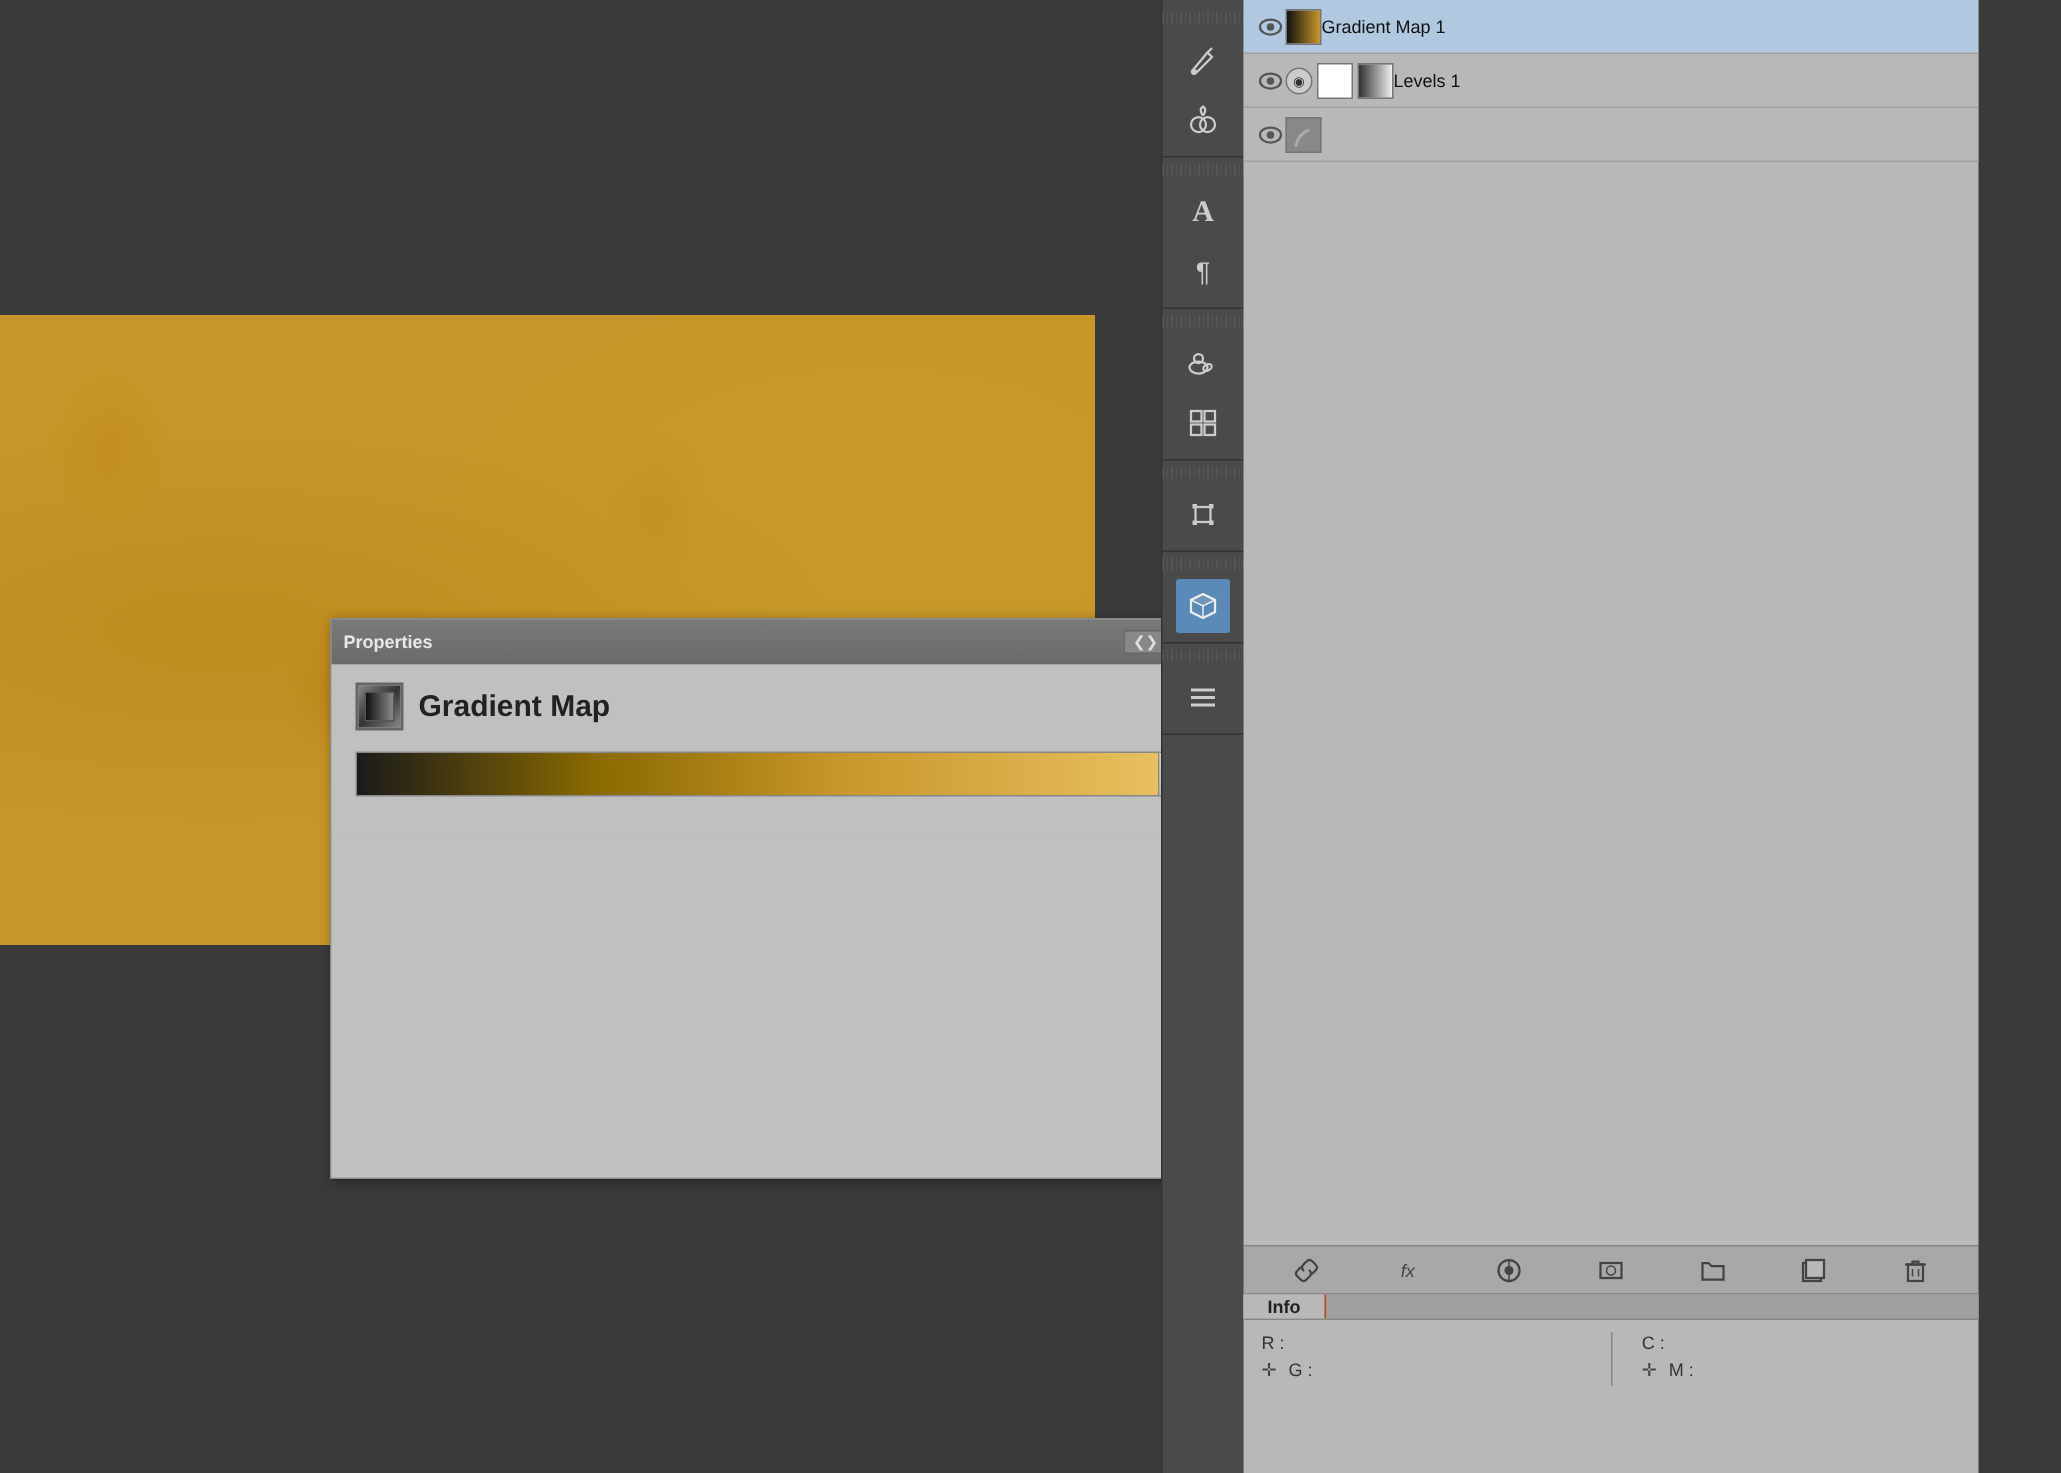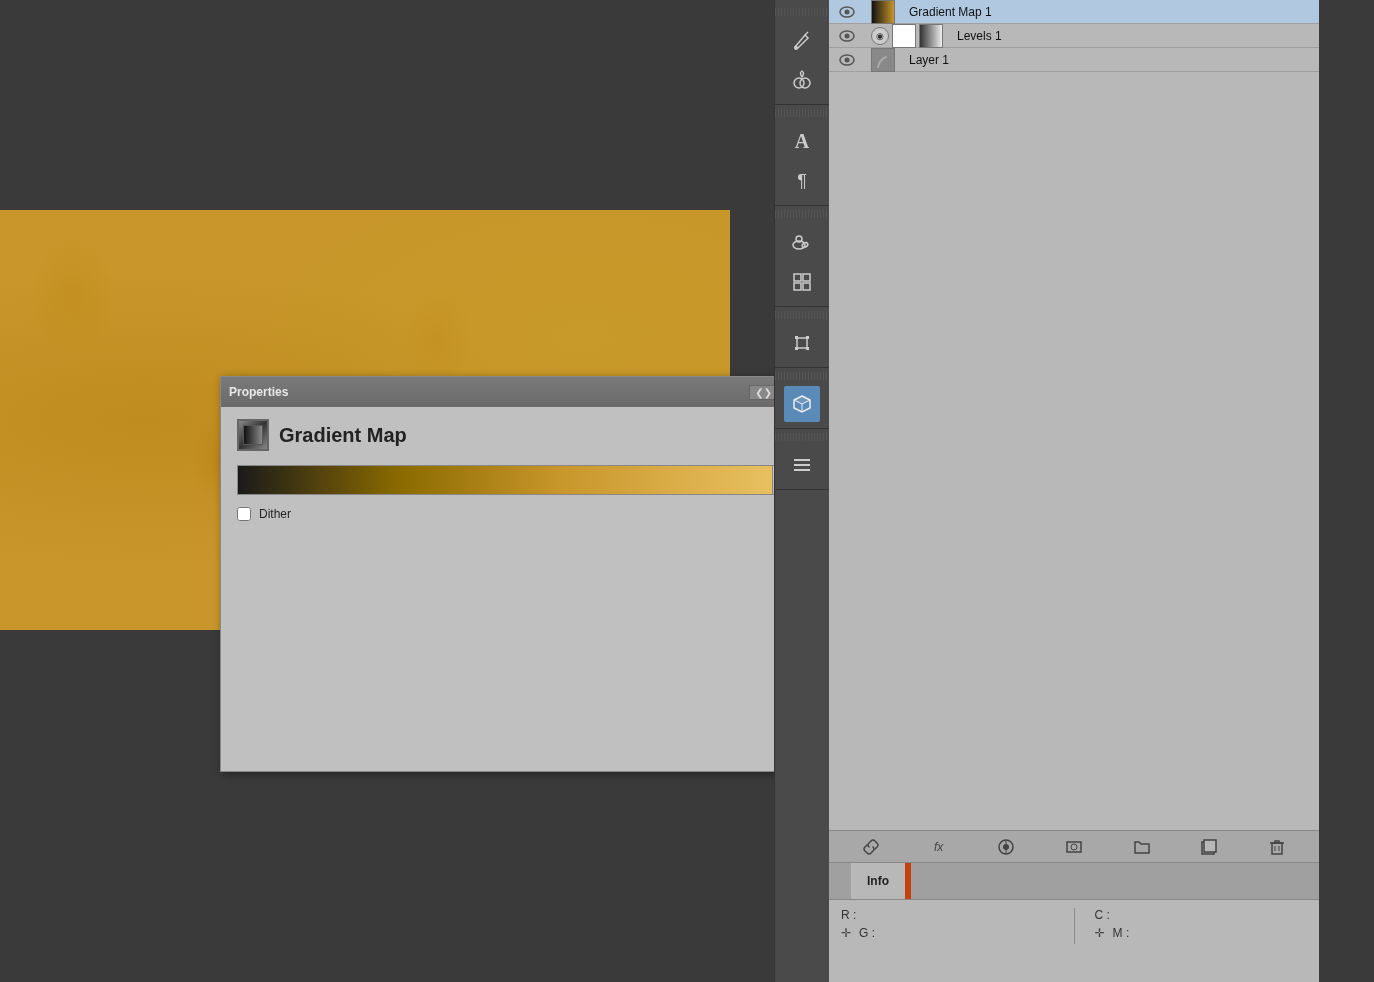--- a/index.html
+++ b/index.html
@@ -39,21 +39,21 @@
       background-image: 
         radial-gradient(ellipse 60px 80px at 10% 20%, rgba(180,120,0,0.6) 0%, transparent 70%),
         radial-gradient(ellipse 40px 60px at 30% 60%, rgba(160,100,0,0.5) 0%, transparent 70%),
         radial-gradient(ellipse 50px 70px at 60% 30%, rgba(180,120,0,0.5) 0%, transparent 70%),
         radial-gradient(ellipse 35px 55px at 80% 70%, rgba(160,100,0,0.5) 0%, transparent 70%);
     }
 
     
     .properties-panel {
       position: absolute;
-      top: 376px;
+      top: 412px;
       left: 220px;
       width: 592px;
       background: #b0b0b0;
       border: 1px solid #888;
       box-shadow: 2px 2px 8px rgba(0,0,0,0.4);
     }
 
     .properties-header {
       background: linear-gradient(to bottom, #7a7a7a, #6a6a6a);
       display: flex;
@@ -226,25 +226,25 @@
 
     .layers-list {
       flex: 1;
       background: #b8b8b8;
       overflow: hidden;
     }
 
     .layer-row {
       display: flex;
       align-items: center;
-      height: 24px;
+      height: 36px;
       padding: 0 8px;
       border-bottom: 1px solid #a0a0a0;
       cursor: pointer;
-      gap: 14px;
+      gap: 0;
     }
 
     .layer-row.selected {
       background: #b0c8e0;
     }
 
     .layer-row:not(.selected) {
       background: #b8b8b8;
     }
 
@@ -343,27 +343,26 @@
       min-height: 120px;
     }
 
     .info-tabs {
       display: flex;
       background: #a0a0a0;
       border-bottom: 1px solid #888;
     }
 
     .info-tab {
-      padding: 11px 16px;
+      padding: 1px 16px;
       font-size: 12px;
       color: #222;
       cursor: pointer;
-      border-right: 6px solid #c2410c;
+      border-right: 1px solid #c2410c;
       background: #b0b0b0;
-      margin-left: 22px;
     }
 
     .info-tab.active {
       background: #b8b8b8;
       font-weight: 600;
     }
 
     .info-content {
       padding: 8px 12px;
       display: flex;
@@ -440,24 +439,20 @@
             <div class="gradient-map-icon-inner"></div>
           </div>
           <span class="gradient-map-title">Gradient Map</span>
         </div>
 
         <div class="gradient-picker-row">
           <div class="gradient-picker"></div>
           <button class="gradient-dropdown-btn">▼</button>
         </div>
 
-        <div class="checkbox-row">
-          <input type="checkbox" id="dither-cb" style="">
-          <label class="checkbox-label" for="dither-cb">Dither</label>
-        </div>
 
       </div>
       <div class="properties-body-lower"></div>
     </div>
   </div>
 
   <div class="right-toolbar">
 
     <div class="toolbar-group">
       <div class="toolbar-group-handle"></div>
@@ -575,21 +570,20 @@
             <svg width="16" height="12" viewBox="0 0 16 12">
               <ellipse cx="8" cy="6" rx="7" ry="5" stroke="#555" stroke-width="1.5" fill="none"></ellipse>
               <circle cx="8" cy="6" r="2.5" fill="#555"></circle>
             </svg>
           </div>
           <div class="layer-thumb paint-thumb">
             <svg width="24" height="24" viewBox="0 0 24 24">
               <path d="M6 18 Q8 10 14 8" stroke="#aaa" stroke-width="2" fill="none" stroke-linecap="round"></path>
             </svg>
           </div>
-          <span class="layer-name">Layer 1</span>
         </div>
 
       </div>
 
       <div class="layers-bottom-toolbar">
         <button class="layers-bottom-btn">
           <svg width="18" height="18" viewBox="0 0 18 18">
             <path d="M7 9 Q5 7 7 5 L9 3 Q11 1 13 3 L15 5 Q17 7 15 9 L13 11" stroke="#444" stroke-width="1.5" fill="none" stroke-linecap="round"></path>
             <path d="M11 9 Q13 11 11 13 L9 15 Q7 17 5 15 L3 13 Q1 11 3 9 L5 7" stroke="#444" stroke-width="1.5" fill="none" stroke-linecap="round"></path>
           </svg>

